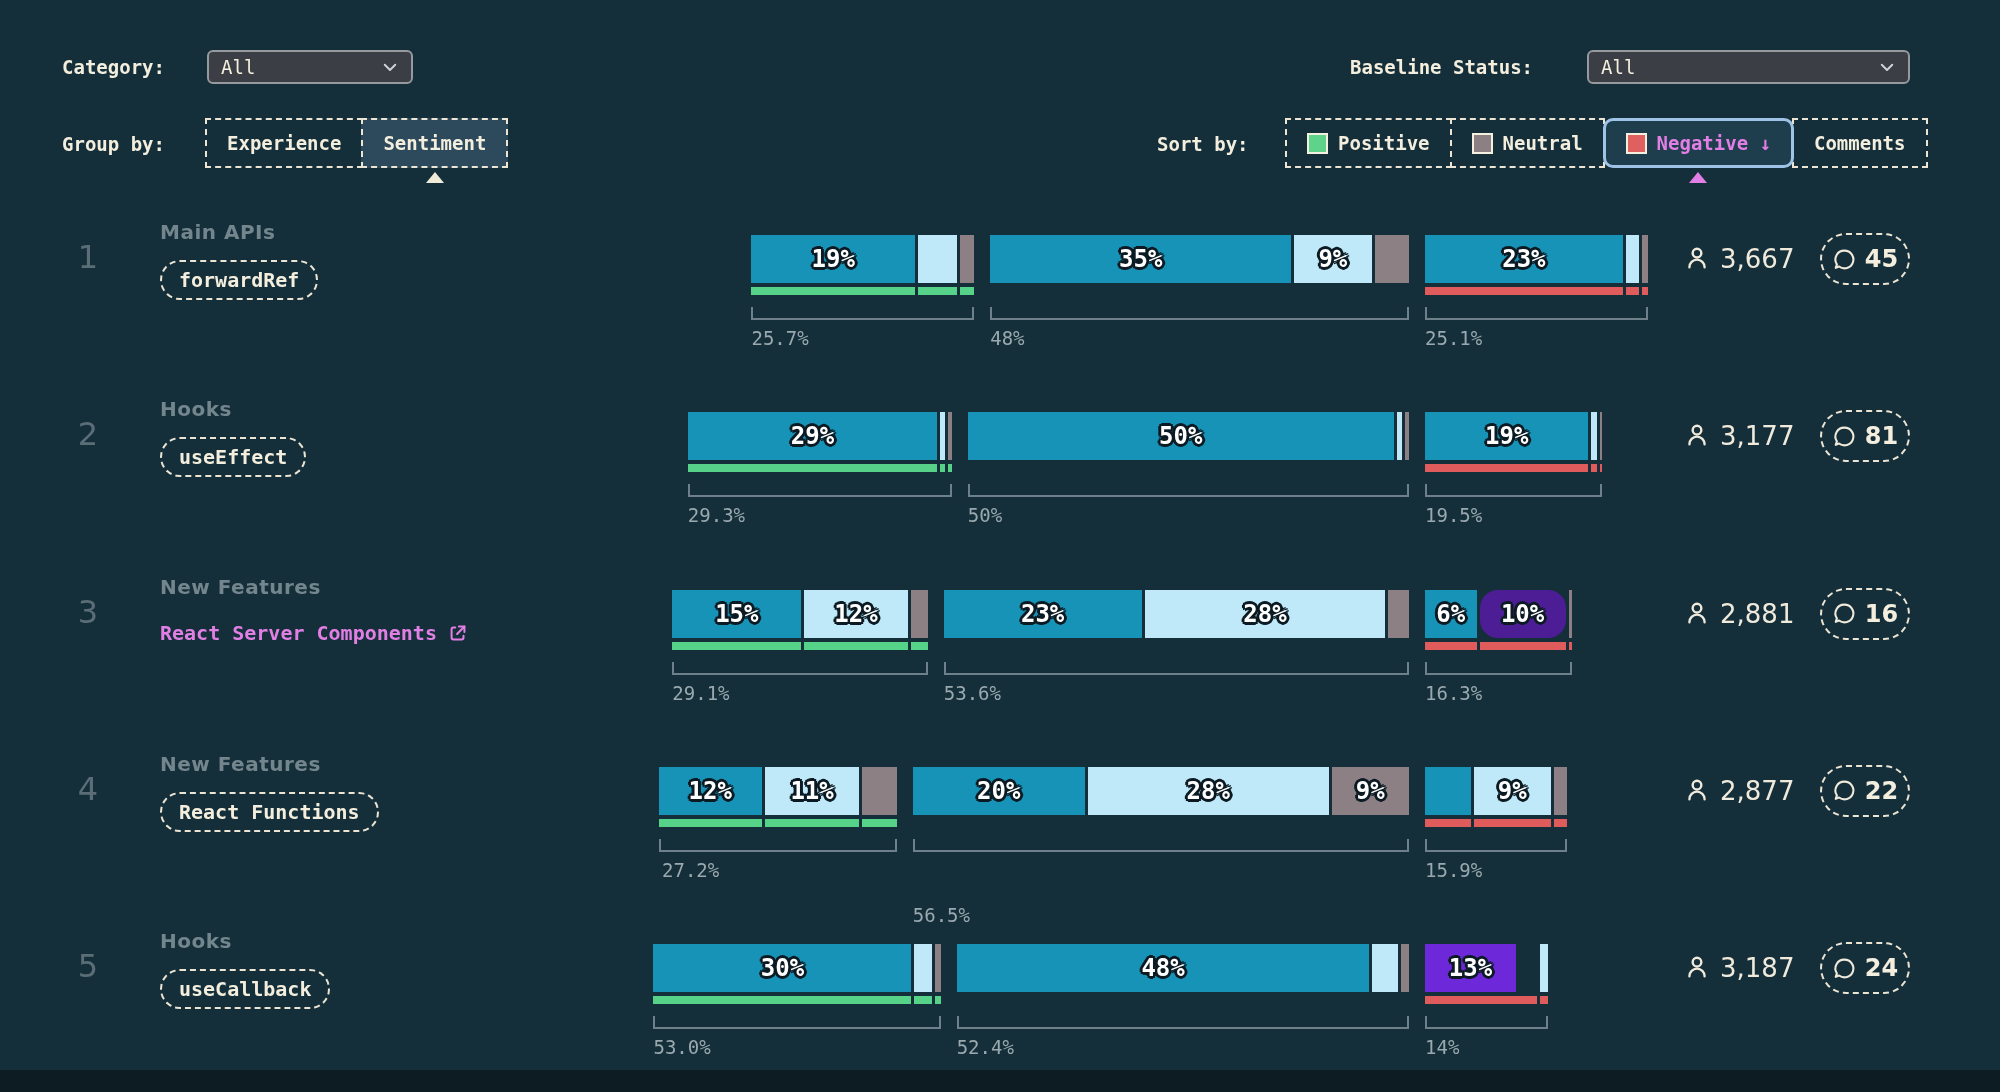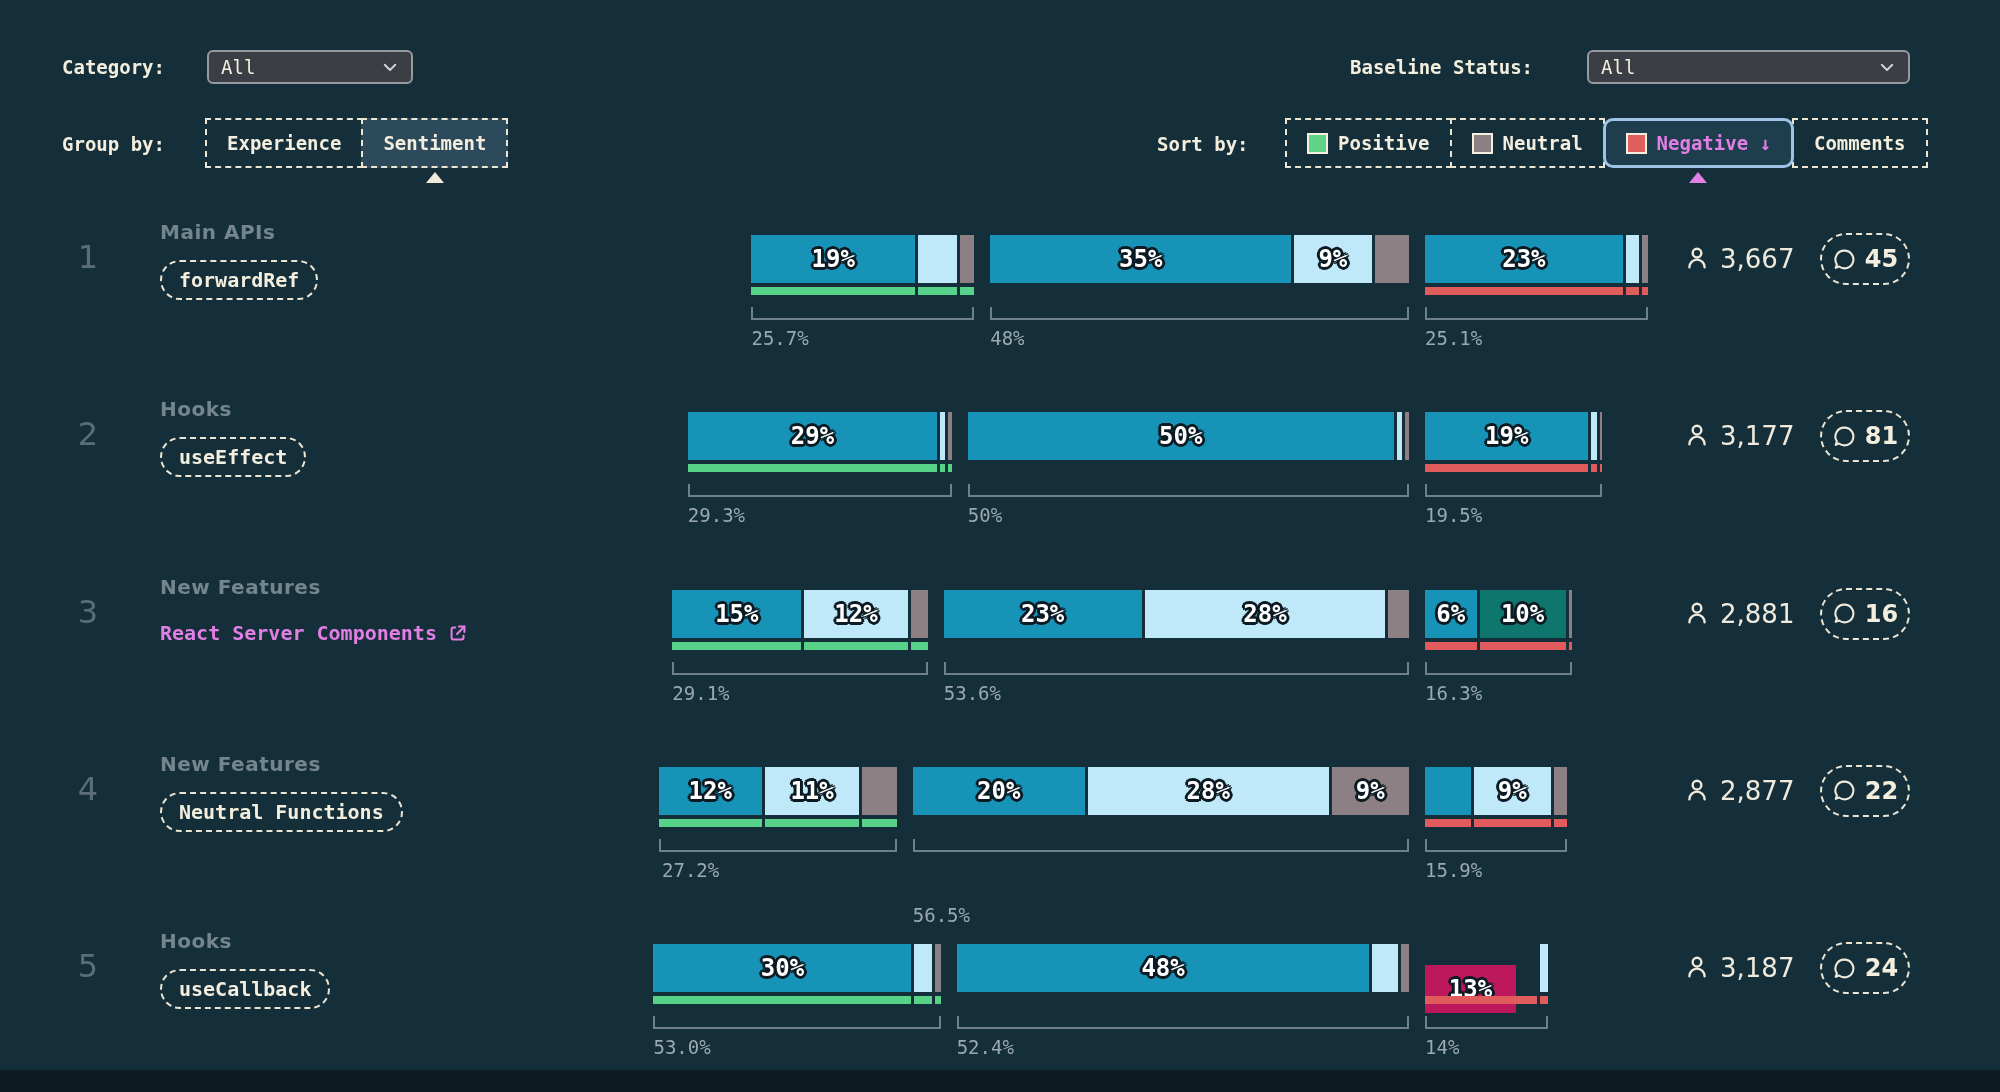--- a/index.html
+++ b/index.html
@@ -232,21 +232,21 @@
             <span class="seg-label">28%</span>
           </div>
           <div class="seg" style="left: 444.6px; width: 20.64px; background: rgb(141, 128, 132);"></div>
         </div>
         <div class="bracket" style="left: 943.76px; width: 465.24px;"></div>
         <div class="total" style="left: 943.76px;">53.6%</div>
         <div class="bar" style="left: 1425px; width: 147.04px;">
           <div class="seg" style="left: 0px; width: 51.6px; background: rgb(23, 147, 184);">
             <span class="seg-label">6%</span>
           </div>
-          <div class="seg" style="left: 54.6px; width: 86px; background: #0f766e;">
+          <div class="seg" style="left: 54.6px; width: 86px; background: #4c1d95; border-radius: 18px;">
             <span class="seg-label">10%</span>
           </div>
           <div class="seg" style="left: 143.6px; width: 3.44px; background: rgb(141, 128, 132);"></div>
         </div>
         <div class="strip" style="left: 1425px; width: 147.04px;">
           <div style="left: 0px; width: 51.6px; background: rgb(224, 92, 92);"></div>
           <div style="left: 54.6px; width: 86px; background: rgb(224, 92, 92);"></div>
           <div style="left: 143.6px; width: 3.44px; background: rgb(224, 92, 92);"></div>
         </div>
         <div class="bracket" style="left: 1425px; width: 147.04px;"></div>
@@ -261,21 +261,21 @@
             <svg width="25" height="25" viewBox="0 0 24 24" fill="none" stroke="#efeadb" stroke-width="2" stroke-linejoin="round">
               <path d="M12 3.5a8.5 8.5 0 1 1-5.2 15.2L3.6 20l1.1-3.3A8.5 8.5 0 0 1 12 3.5z"></path>
             </svg>
           </span>
           <span class="cnum">16</span>
         </div>
       </div>
       <div class="row" style="top: 701.75px;">
         <div class="rank">4</div>
         <div class="cat">New Features</div>
-        <div class="pill"><span>Neutral Functions</span></div>
+        <div class="pill"><span>React Functions</span></div>
         <div class="bar" style="left: 658.6px; width: 238.2px;">
           <div class="seg" style="left: 0px; width: 103.2px; background: rgb(23, 147, 184);">
             <span class="seg-label">12%</span>
           </div>
           <div class="seg" style="left: 106.2px; width: 94.6px; background: rgb(191, 233, 248);">
             <span class="seg-label">11%</span>
           </div>
           <div class="seg" style="left: 203.8px; width: 34.4px; background: rgb(141, 128, 132);"></div>
         </div>
         <div class="strip" style="left: 658.6px; width: 238.2px;">
@@ -347,21 +347,21 @@
         <div class="bar" style="left: 956.66px; width: 452.34px;">
           <div class="seg" style="left: 0px; width: 412.8px; background: rgb(23, 147, 184);">
             <span class="seg-label">48%</span>
           </div>
           <div class="seg" style="left: 415.8px; width: 25.8px; background: rgb(191, 233, 248);"></div>
           <div class="seg" style="left: 444.6px; width: 7.74px; background: rgb(141, 128, 132);"></div>
         </div>
         <div class="bracket" style="left: 956.66px; width: 452.34px;"></div>
         <div class="total" style="left: 956.66px;">52.4%</div>
         <div class="bar" style="left: 1425px; width: 122.54px;">
-          <div class="seg" style="left: 0px; width: 91px; background: #be185d; margin-top: 21px;">
+          <div class="seg" style="left: 0px; width: 91px; background: #6d28d9;">
             <span class="seg-label">13%</span>
           </div>
           <div class="seg" style="left: 114.8px; width: 7.74px; background: rgb(191, 233, 248);"></div>
         </div>
         <div class="strip" style="left: 1425px; width: 122.54px;">
           <div style="left: 0px; width: 111.8px; background: rgb(224, 92, 92);"></div>
           <div style="left: 114.8px; width: 7.74px; background: rgb(224, 92, 92);"></div>
         </div>
         <div class="bracket" style="left: 1425px; width: 122.54px;"></div>
         <div class="total" style="left: 1425px;">14%</div>

